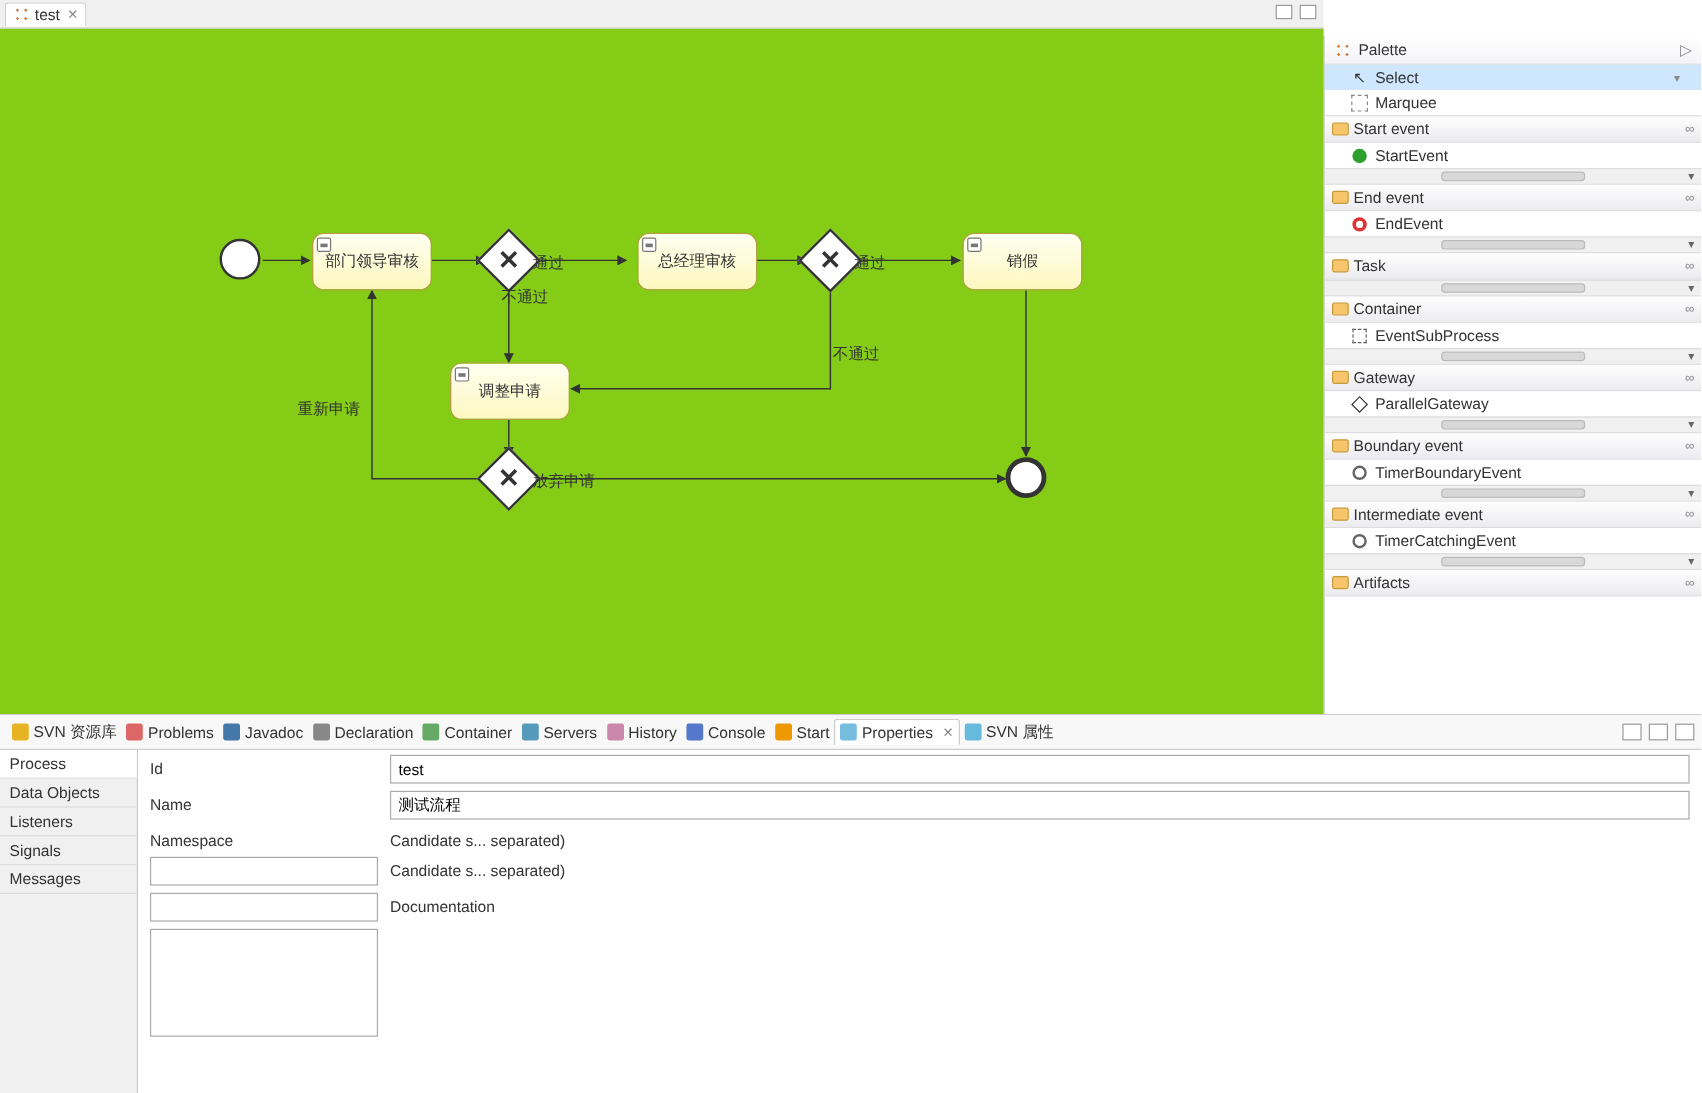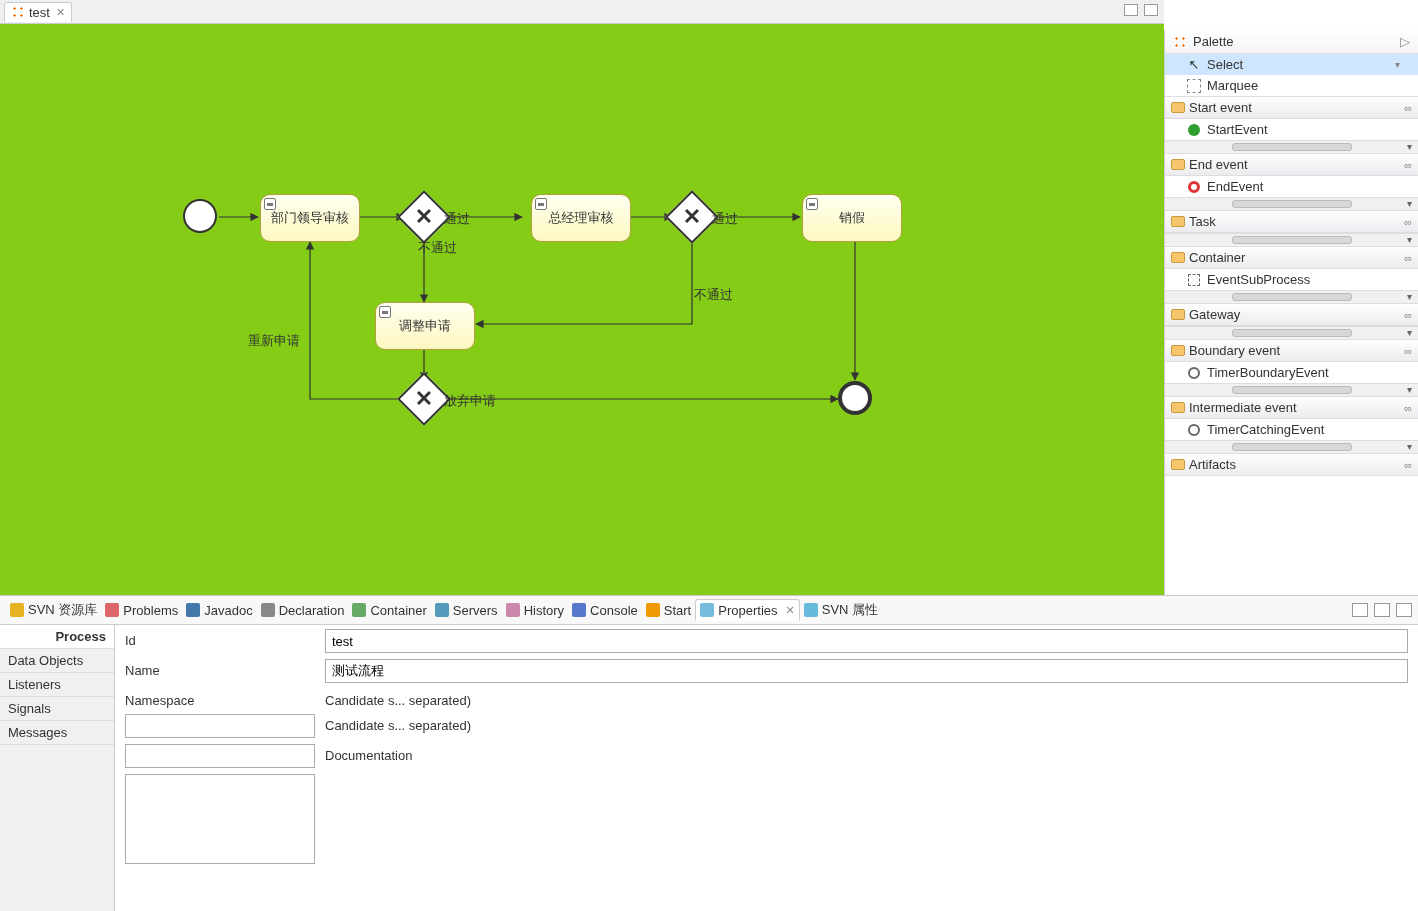--- a/index.html
+++ b/index.html
@@ -15,21 +15,21 @@
 .node-task { position: absolute; width: 100px; height: 48px; background: linear-gradient(#fffff0,#fdf8c0); border: 1px solid #b0a040; border-radius: 10px; display: flex; align-items: center; justify-content: center; font-size: 13px; }
 .node-task .corner { position: absolute; top: 3px; left: 3px; width: 12px; height: 12px; border: 1px solid #777; border-radius: 2px; background: #fff; }
 .node-task .corner::after { content: ""; position: absolute; left: 2px; top: 4px; width: 6px; height: 3px; background: #777; }
 .node-start, .node-end { position: absolute; width: 34px; height: 34px; border: 2px solid #333; border-radius: 50%; background: #fff; }
 .node-end { border-width: 4px; }
 .node-gateway { position: absolute; width: 38px; height: 38px; }
 .node-gateway .diamond { width: 100%; height: 100%; transform: rotate(45deg); border: 2px solid #333; background: #fff; }
 .node-gateway .x { position: absolute; inset: 0; display: flex; align-items: center; justify-content: center; font-weight: bold; font-size: 22px; }
 .edge-label { position: absolute; font-size: 13px; color: #333; background: transparent; }
 .edges { position: absolute; inset: 0; pointer-events: none; }
-.palette { width: 254px; border-left: 1px solid #ccc; display: flex; flex-direction: column; background: #fff; margin-top: 30px; overflow: hidden; }
+.palette { width: 315px; border-left: 1px solid #ccc; display: flex; flex-direction: column; background: #fff; margin-top: 30px; overflow: hidden; }
 .palette-header { display: flex; align-items: center; gap: 6px; padding: 4px 8px; background: linear-gradient(#fff,#f4f4f8); border-bottom: 1px solid #ddd; font-weight: 500; }
 .palette-section-title { display: flex; align-items: center; gap: 4px; padding: 3px 6px; background: linear-gradient(#fefefe,#ececf0); border-top: 1px solid #ddd; border-bottom: 1px solid #ddd; position: relative; }
 .folder-icon { width: 14px; height: 11px; background: #f7c56b; border: 1px solid #c79a3a; border-radius: 2px; display: inline-block; }
 .pin { position: absolute; right: 8px; color: #888; font-size: 11px; letter-spacing: -2px; }
 .palette-item { display: flex; align-items: center; gap: 6px; padding: 3px 18px 3px 22px; cursor: default; }
 .palette-item.selected { background: #cfe6ff; }
 .palette-item .ic { width: 14px; height: 14px; display: inline-flex; align-items: center; justify-content: center; }
 .palette-scroll { position: relative; display: flex; justify-content: center; padding: 2px 0; background: #f0f0f0; border-top: 1px solid #ddd; }
 .palette-scroll .bar { width: 120px; height: 8px; background: #d8d8d8; border: 1px solid #bbb; border-radius: 3px; }
 .palette-scroll .arrow { position: absolute; right: 6px; top: 0; font-size: 10px; color: #666; }
@@ -38,21 +38,21 @@
 .views-tabbar { display: flex; align-items: center; gap: 10px; padding: 3px 6px; border-bottom: 1px solid #ccc; background: #f8f8f8; flex-wrap: nowrap; }
 .view-tab { display: flex; align-items: center; gap: 4px; padding: 2px 4px; cursor: default; white-space: nowrap; }
 .view-tab.active { background: #fff; border: 1px solid #ccc; border-bottom: 1px solid #fff; border-radius: 3px 3px 0 0; }
 .view-tab .vicon { width: 14px; height: 14px; display: inline-block; background: #6fa8dc; border-radius: 2px; }
 .views-toolbar { margin-left: auto; display: flex; gap: 6px; align-items: center; }
 .views-toolbar span { width: 16px; height: 14px; display: inline-block; border: 1px solid #999; background: #fff; }
 
 .props-body { flex: 1; display: flex; }
 .props-sidebar { width: 115px; background: #f0f0f0; border-right: 1px solid #ccc; }
 .props-sidebar div { padding: 4px 8px; border-bottom: 1px solid #ddd; cursor: default; }
-.props-sidebar div.active { background: #fff; font-weight: bold; text-align: right; }
+.props-sidebar div.active { background: #fff; font-weight: normal; }
 .props-form { flex: 1; padding: 4px 10px; display: grid; grid-template-columns: 190px 1fr; column-gap: 10px; row-gap: 6px; align-content: start; }
 .props-form label { padding-top: 4px; white-space: nowrap; }
 .props-form input { width: 100%; height: 24px; border: 1px solid #aaa; padding: 2px 6px; font-size: 13px; }
 .props-form textarea { width: 100%; height: 90px; border: 1px solid #aaa; padding: 4px 6px; resize: none; }
 
 .icon-activiti { width: 14px; height: 14px; display: inline-block; background: radial-gradient(circle, #ff6b00 20%, transparent 22%), radial-gradient(circle, #35a0da 18%, transparent 20%); background-size: 7px 7px; border-radius: 3px; }
 </style>
 </head>
 <body>
 
@@ -208,20 +208,26 @@
           <span>EventSubProcess</span>
         </div>
         <div class="palette-scroll">
           <div class="bar"></div>
           <span class="arrow">▾</span>
         </div>
         <div class="palette-section-title">
           <span class="folder-icon"></span>
           <span>Gateway</span>
           <span class="pin">∞</span>
+        </div>
+        <div class="palette-item">
+          <span class="ic">
+            <span style="width:10px;height:10px;transform:rotate(45deg);border:1px solid #333;display:inline-block"></span>
+          </span>
+          <span>ParallelGateway</span>
         </div>
         <div class="palette-scroll">
           <div class="bar"></div>
           <span class="arrow">▾</span>
         </div>
         <div class="palette-section-title">
           <span class="folder-icon"></span>
           <span>Boundary event</span>
           <span class="pin">∞</span>
         </div>

